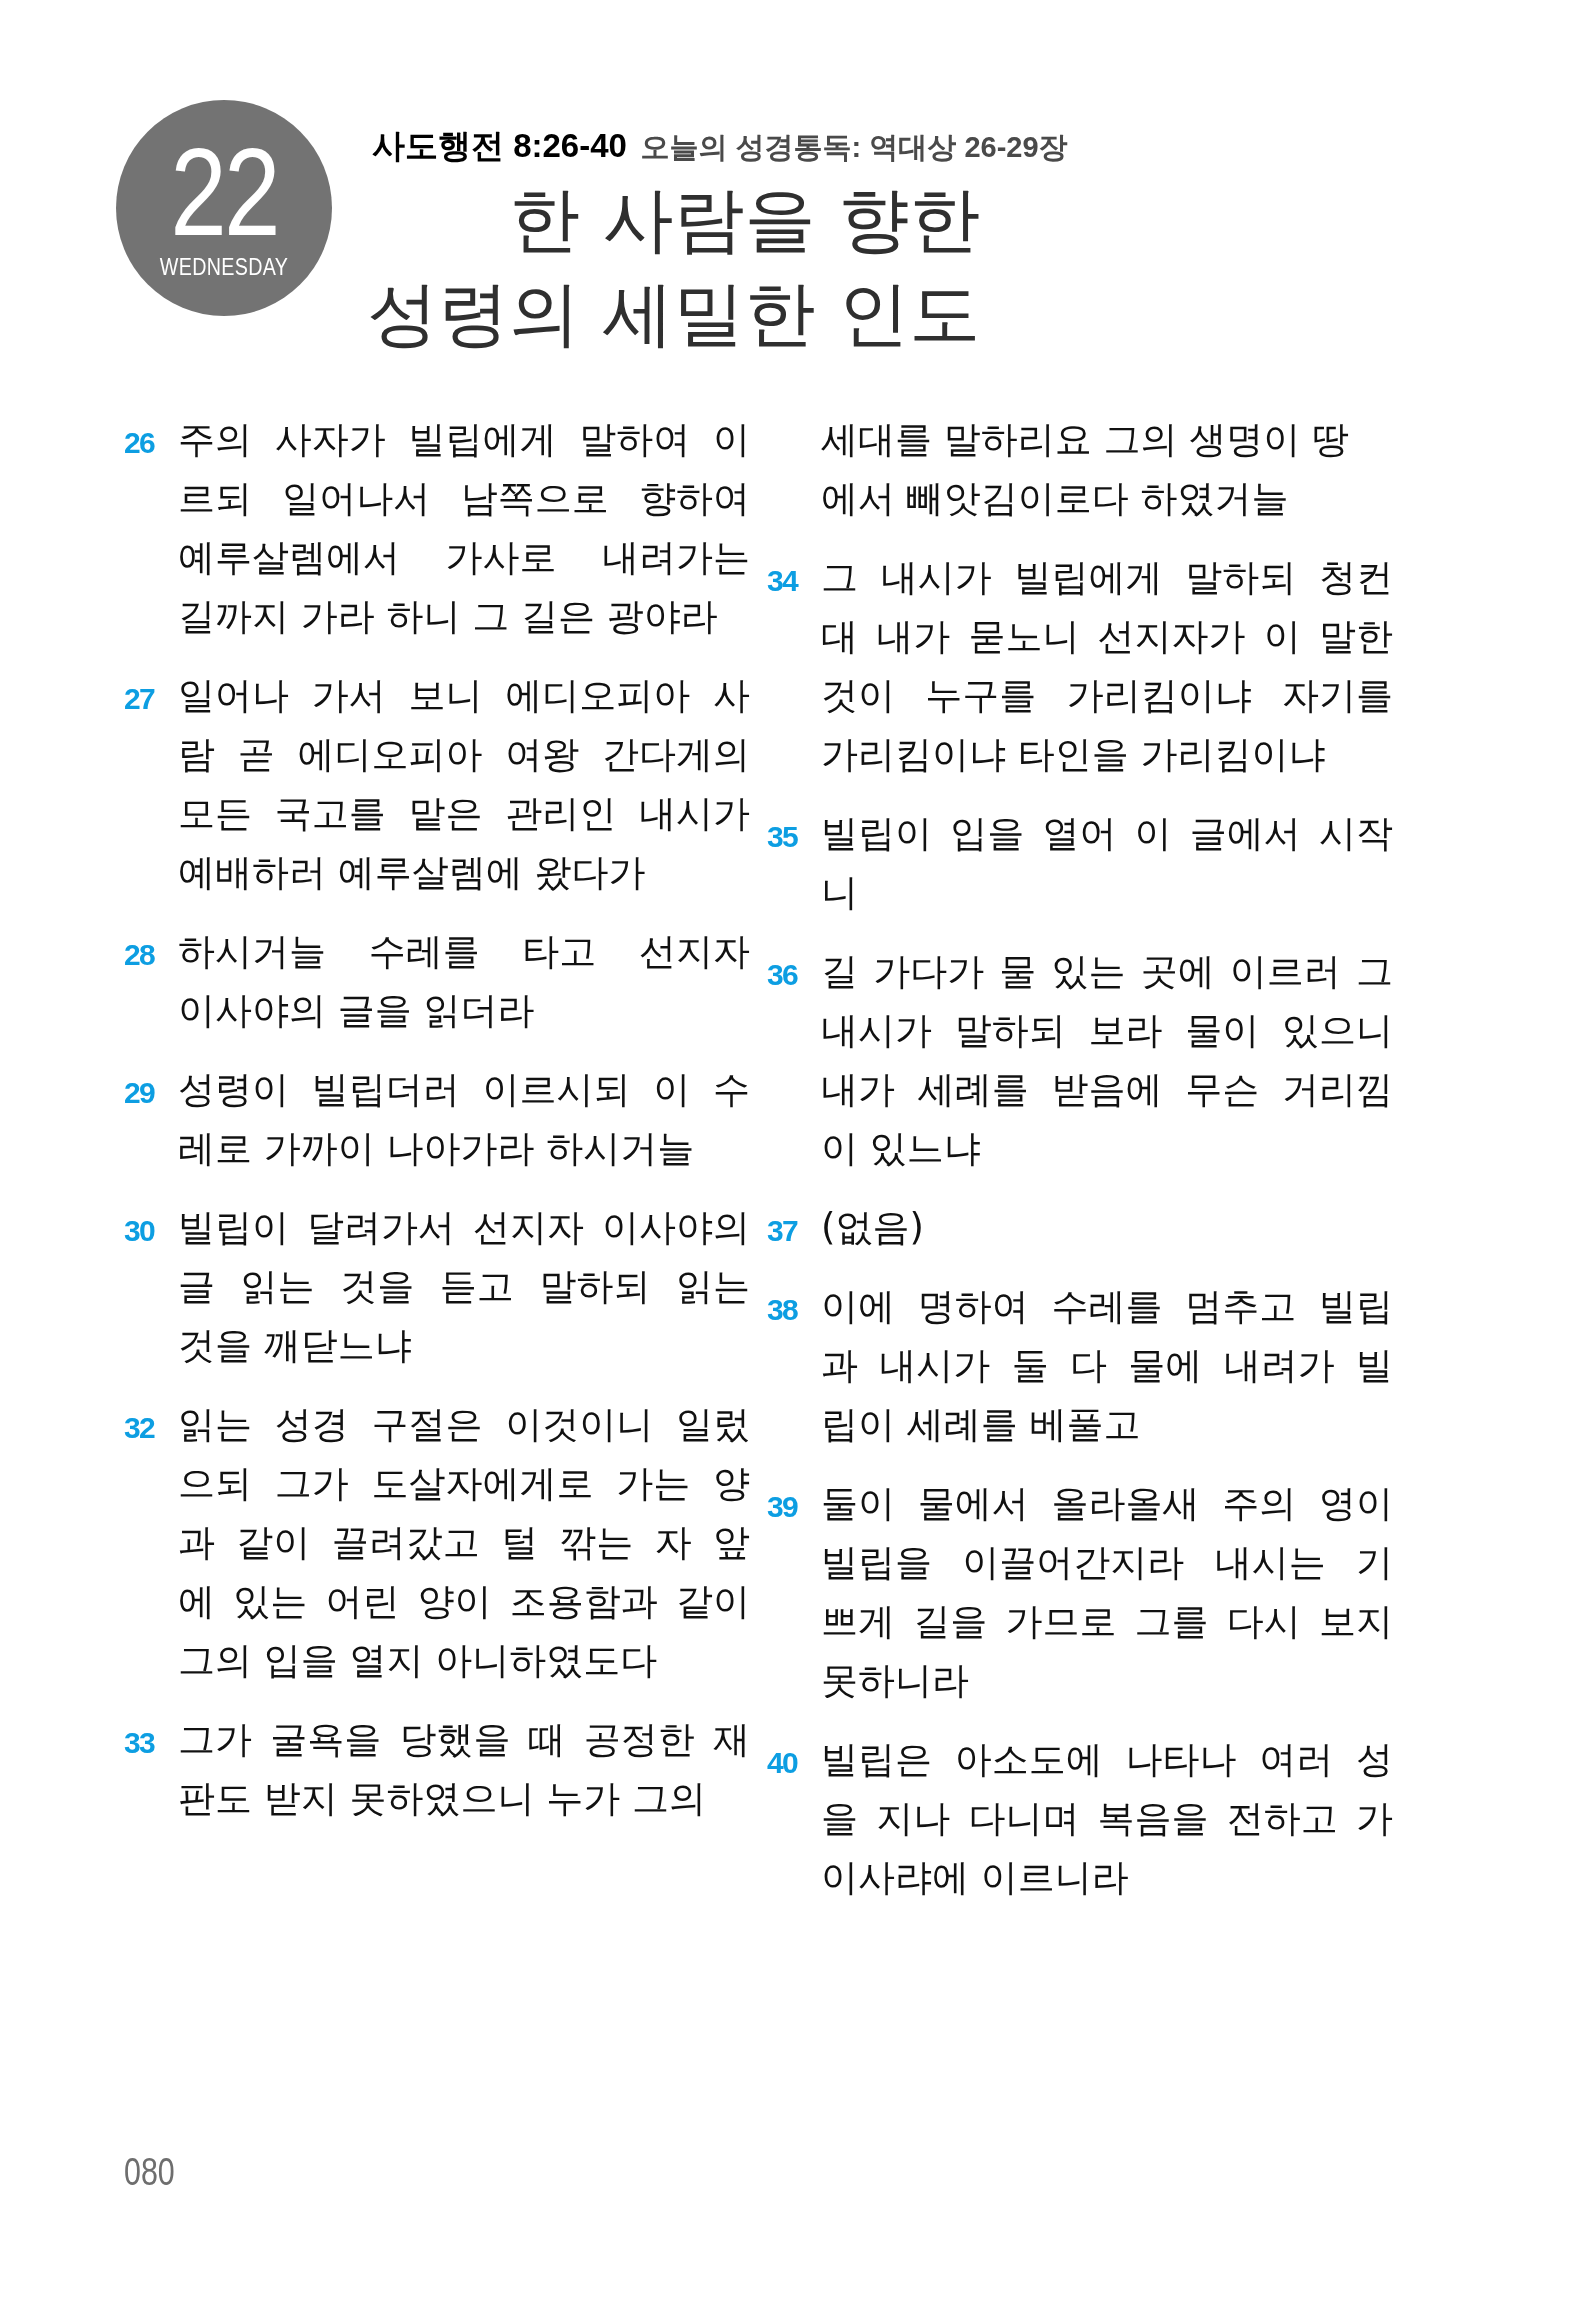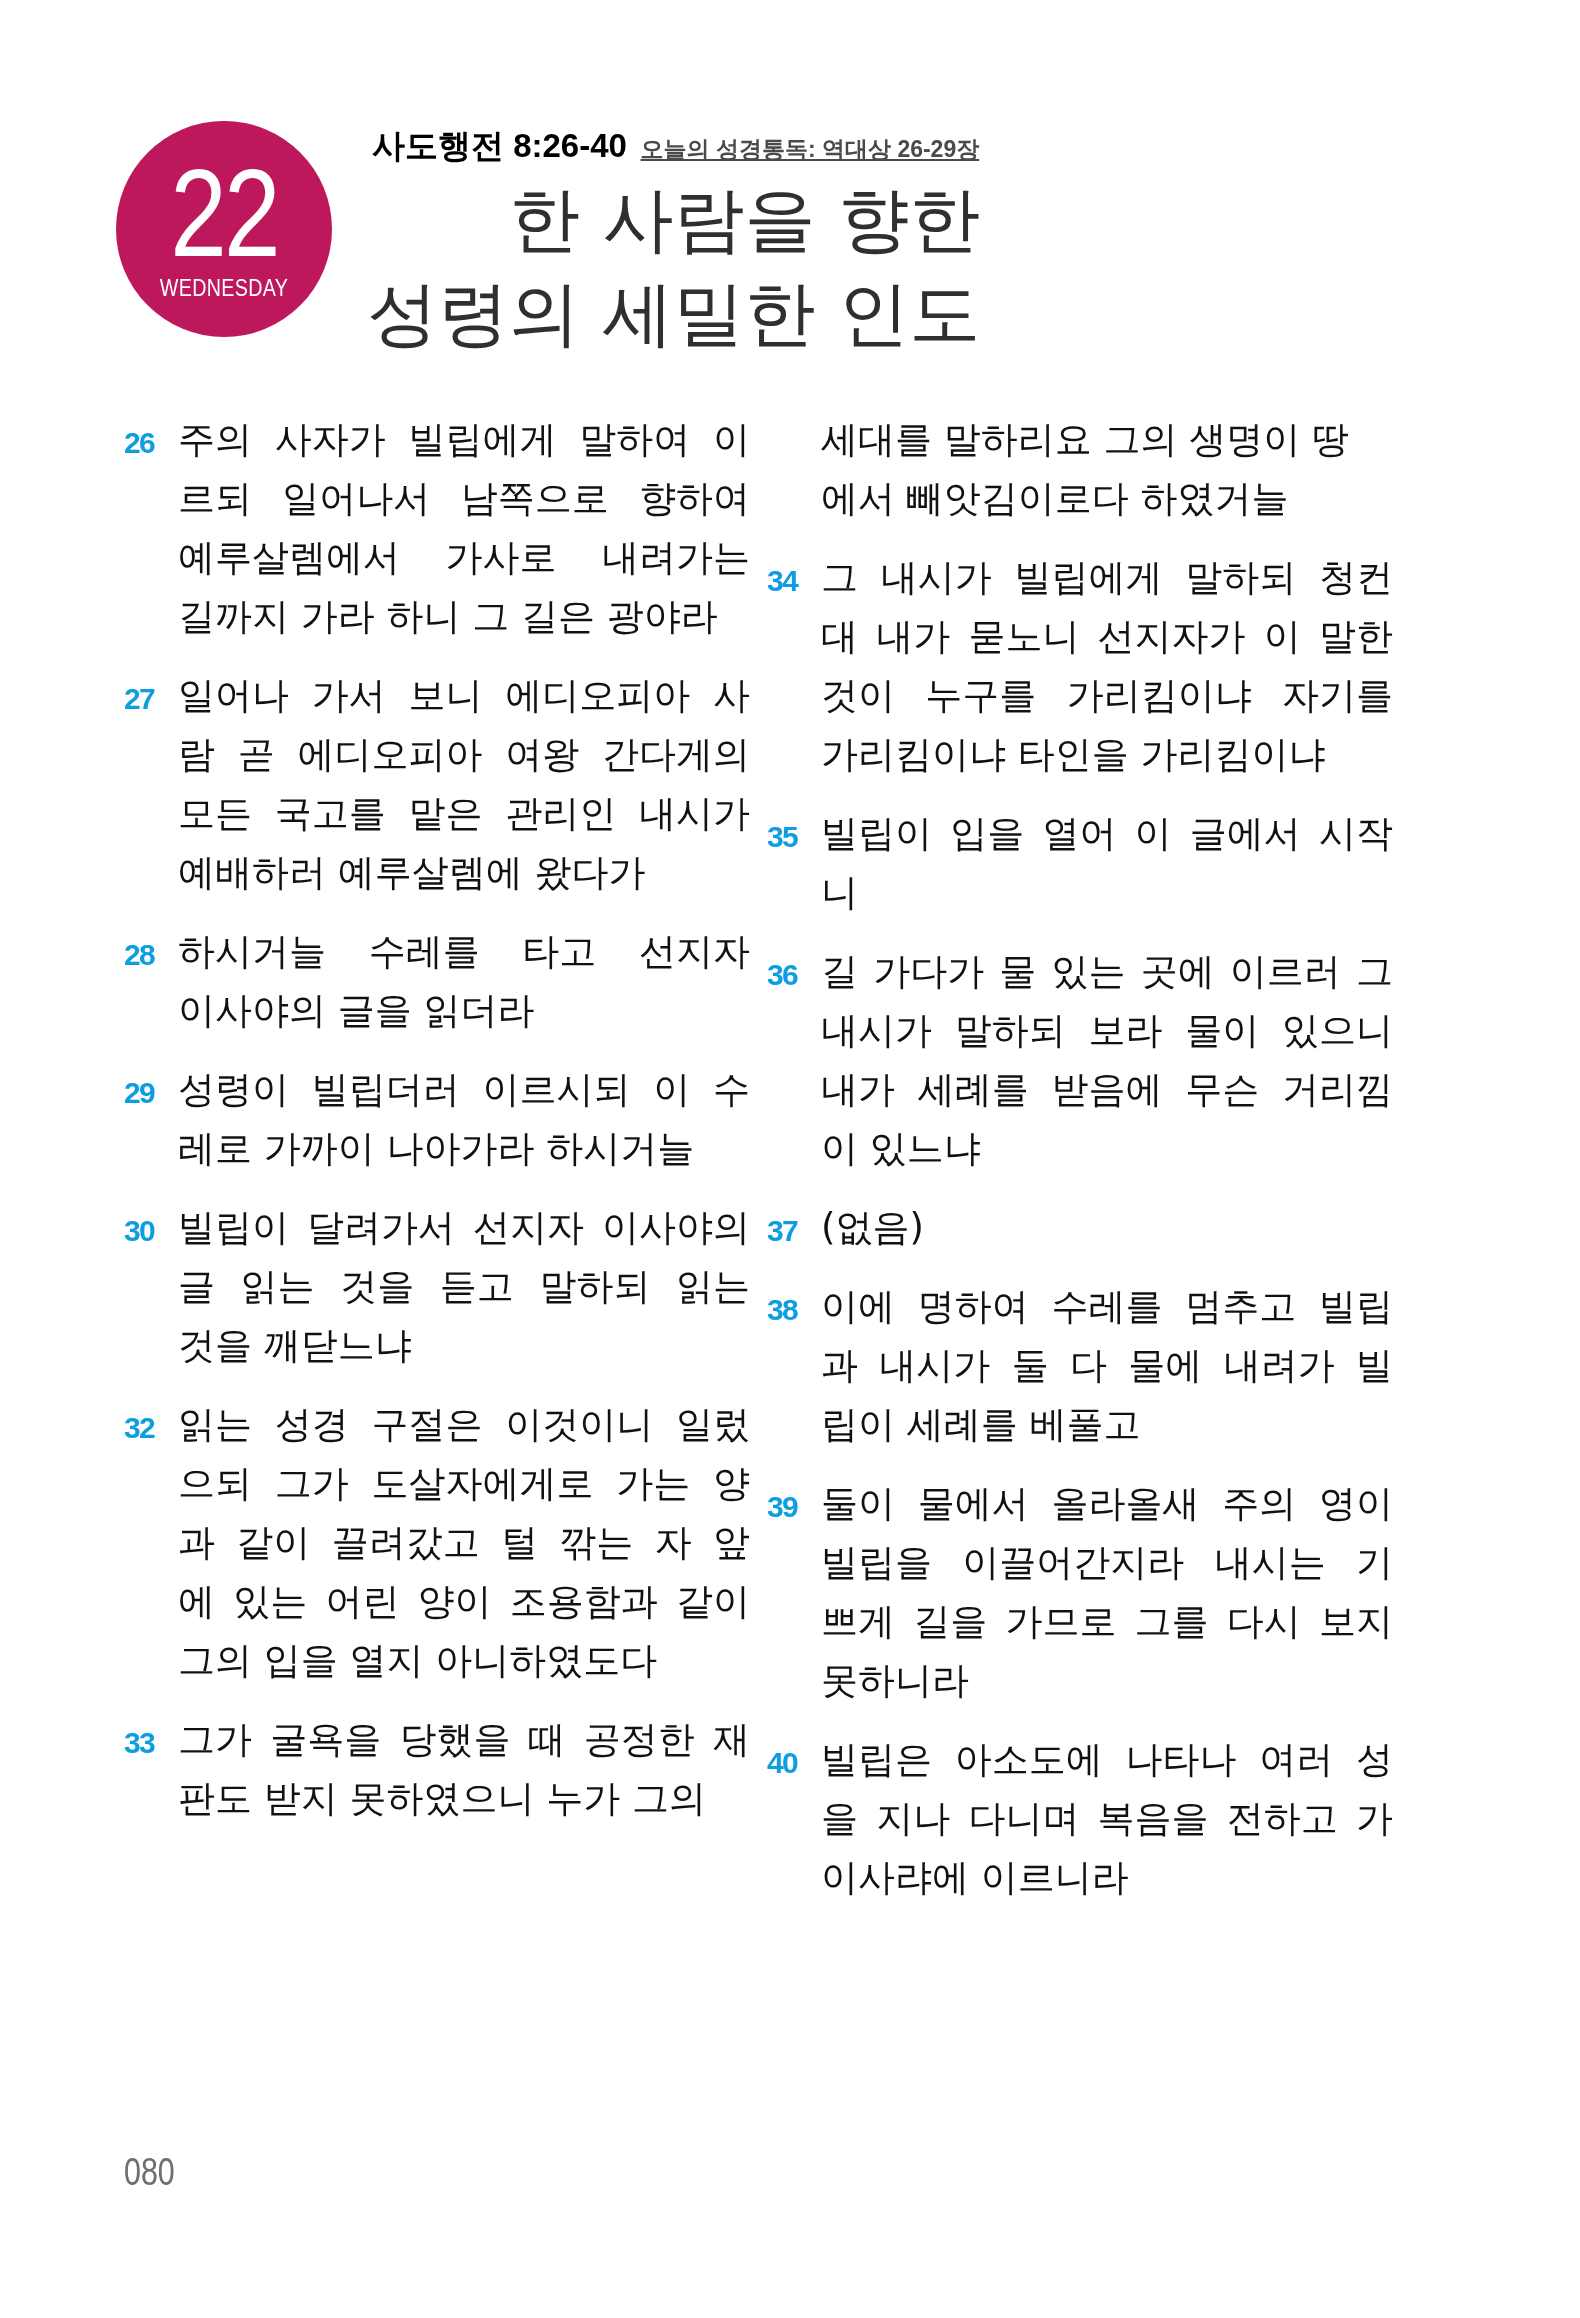--- a/index.html
+++ b/index.html
@@ -1,22 +1,22 @@
 <!DOCTYPE html>
 <html style="font-size:13px"><head>
 <meta charset="utf-8">
 <style>
   html, body { margin: 0; padding: 0; background: #ffffff; }
   body { width: 1581px; height: 2319px; position: relative; overflow: hidden; font-family: "DejaVu Sans", "Liberation Sans", sans-serif; color: #111111; }
-  .badge { position: absolute; left: 116px; top: 121px; width: 216px; height: 216px; border-radius: 50%; background: #be185d; color: #ffffff; text-align: center; }
+  .badge { position: absolute; left: 116px; top: 100px; width: 216px; height: 216px; border-radius: 50%; background: #737373; color: #ffffff; text-align: center; }
   .badge .num { position: absolute; left: 0; right: 0; top: 30px; font-family: "Liberation Sans", sans-serif; font-size: 124px; line-height: 124px; letter-spacing: -3.3px; font-weight: normal; transform: scaleX(0.82); }
   .badge .day { position: absolute; left: 0; right: 0; top: 153px; font-family: "Liberation Sans", sans-serif; font-size: 24px; letter-spacing: 0.4px; transform: scaleX(0.82); }
   .subhead { position: absolute; left: 372px; top: 124px; white-space: nowrap; font-family: "Liberation Sans", "DejaVu Sans", sans-serif; font-weight: bold; }
   .subhead .ref { color: #000000; font-size: 33px; }
-  .subhead .reading { color: #4a4a4a; font-size: 23px; margin-left: 10px; text-decoration: underline; }
+  .subhead .reading { color: #4a4a4a; font-size: 29px; margin-left: 10px; }
   .title { position: absolute; left: 367px; top: 173px; font-size: 71px; line-height: 94px; color: #2f2f2f; font-family: "DejaVu Sans", sans-serif; text-align: right; }
   .title div { white-space: nowrap; }
   .col { position: absolute; top: 410px; width: 626px; font-size: 37px; line-height: 59px; }
   .col.left { left: 124px; }
   .col.right { left: 767px; }
   .verse { position: relative; padding-left: 54px; margin-bottom: 20px; }
   .verse .vn { position: absolute; left: 0; top: 3.3px; color: #0d9ee2; font-family: "Liberation Sans", sans-serif; font-weight: bold; font-size: 30px; letter-spacing: -1.6px; }
   .verse .line { display: block; white-space: nowrap; text-align: justify; text-align-last: justify; }
   .verse .line.last { text-align-last: left; }
   .cont { padding-left: 54px; margin-bottom: 20px; }

